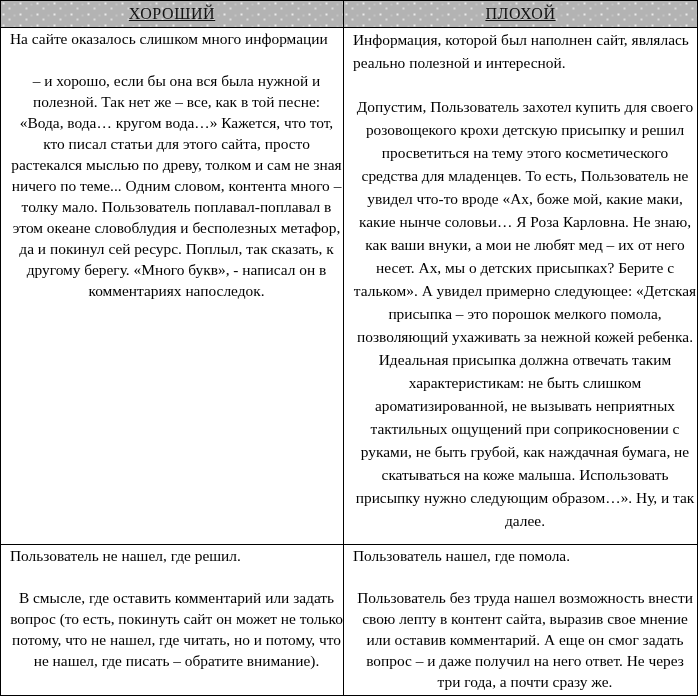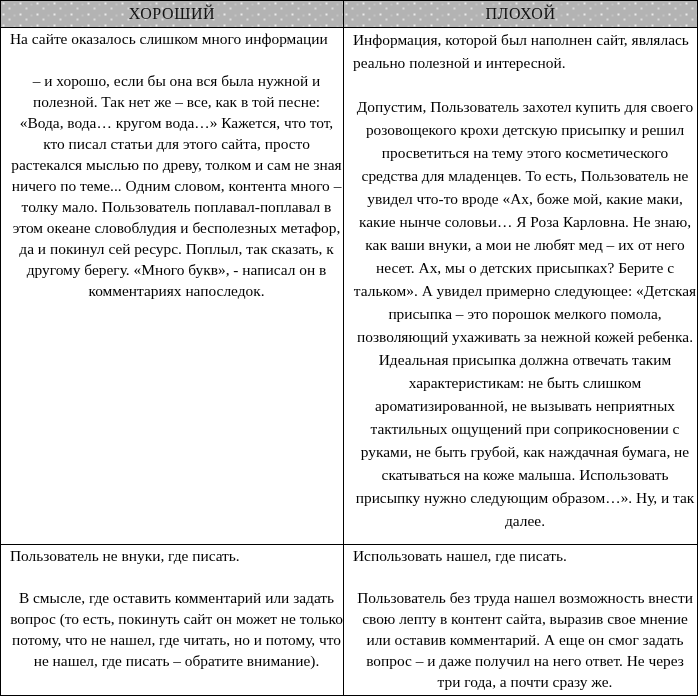--- a/index.html
+++ b/index.html
@@ -46,20 +46,21 @@
     text-align: center;
     font-weight: normal;
     font-size: 16px;
     line-height: 26px;
     letter-spacing: 0.6px;
     color: #111111;
   }
   thead th .th-label {
     display: block;
     width: 100%;
+    text-decoration: underline;
   }
 
   
   tbody td {
     padding: 5px 7px 6px 8px;
   }
   tbody td .cell-body {
     font-size: 15.4px;
     line-height: 21px;
     text-align: left;
@@ -106,25 +107,25 @@
       <td class="cell-bad-long">
         <div class="cell-body">
           <p>Информация, которой был наполнен сайт, являлась реально полезной и интересной.</p>
           <p>Допустим, Пользователь захотел купить для своего розовощекого крохи детскую присыпку и решил просветиться на тему этого косметического средства для младенцев. То есть, Пользователь не увидел что-то вроде «Ах, боже мой, какие маки, какие нынче соловьи… Я Роза Карловна. Не знаю, как ваши внуки, а мои не любят мед – их от него несет. Ах, мы о детских присыпках? Берите с тальком».  А увидел примерно следующее: «Детская присыпка – это порошок мелкого помола, позволяющий ухаживать за нежной кожей ребенка. Идеальная присыпка должна отвечать таким характеристикам: не быть слишком ароматизированной, не вызывать неприятных тактильных ощущений при соприкосновении с руками, не быть грубой, как наждачная бумага, не скатываться на коже малыша. Использовать присыпку нужно следующим образом…». Ну, и так далее.</p>
         </div>
       </td>
     </tr>
     <tr class="row-two">
       <td class="cell-good-short">
         <div class="cell-body">
-          <p>Пользователь не внуки, где писать.</p>
+          <p>Пользователь не нашел, где решил.</p>
           <p>В смысле, где оставить комментарий или задать вопрос (то есть, покинуть сайт он может не только потому, что не нашел, где читать, но и потому, что не нашел, где писать – обратите внимание).</p>
         </div>
       </td>
       <td class="cell-bad-short">
         <div class="cell-body">
-          <p>Использовать нашел, где писать.</p>
+          <p>Пользователь нашел, где помола.</p>
           <p>Пользователь без труда нашел возможность внести свою лепту в контент сайта, выразив свое мнение или оставив комментарий. А еще он смог задать вопрос – и даже получил на него ответ. Не через три года, а почти сразу же.</p>
         </div>
       </td>
     </tr>
   </tbody>
 </table>
 
 </body></html>

